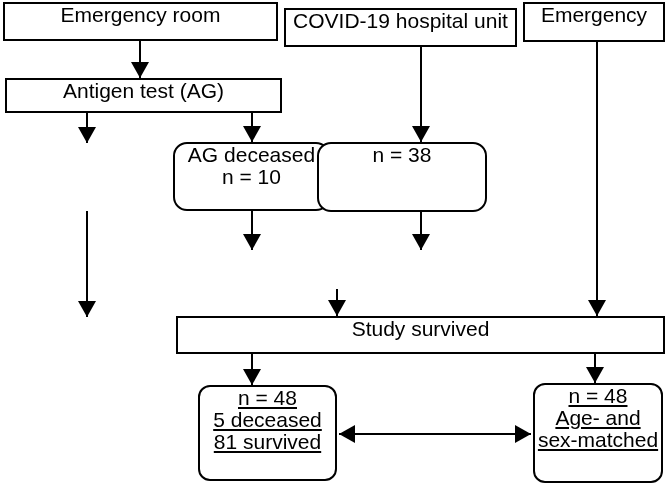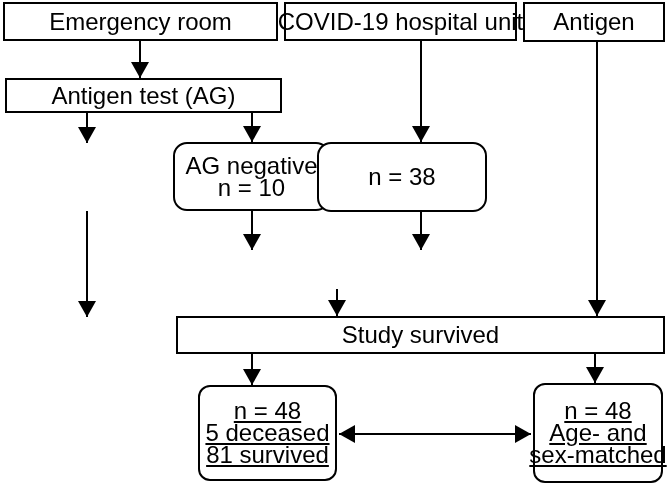--- a/index.html
+++ b/index.html
@@ -22,23 +22,22 @@
     top: 0;
   }
   .box {
     position: absolute;
     box-sizing: border-box;
     background: #ffffff;
     border: 2px solid #000000;
     display: flex;
     flex-direction: column;
     align-items: center;
-    justify-content: center;
     text-align: center;
-    font-size: 24px;
+    font-size: 21px;
     line-height: 22px;
     white-space: nowrap;
   }
   .round {
     border-radius: 14px;
   }
   .round-lg {
     border-radius: 12px;
     text-decoration: underline;
   }
@@ -69,35 +68,35 @@
     <line x1="597" y1="42" x2="597" y2="316" stroke="#000" stroke-width="2" marker-end="url(#mArrow)"></line>
     <line x1="252" y1="354" x2="252" y2="385" stroke="#000" stroke-width="2" marker-end="url(#mArrow)"></line>
     <line x1="595" y1="354" x2="595" y2="383" stroke="#000" stroke-width="2" marker-end="url(#mArrow)"></line>
     <line x1="339" y1="434" x2="531" y2="434" stroke="#000" stroke-width="2" marker-start="url(#mArrowRev)" marker-end="url(#mArrow)"></line>
   </svg>
 
   <div class="box" style="left:3px; top:2px; width:275px; height:39px;">
     <span>Emergency room</span>
   </div>
 
-  <div class="box" style="left:284px; top:2px; width:233px; height:39px;">
+  <div class="box" style="left:284px; top:8px; width:233px; height:39px;">
     <span>COVID-19 hospital unit</span>
   </div>
 
   <div class="box" style="left:523px; top:2px; width:142px; height:40px;">
-    <span>Antigen</span>
+    <span>Emergency</span>
   </div>
 
   <div class="box" style="left:5px; top:78px; width:277px; height:35px;">
     <span>Antigen test (AG)</span>
   </div>
 
 
   <div class="box round" style="left:173px; top:142px; width:157px; height:69px;">
-    <span>AG negative</span>
+    <span>AG deceased</span>
     <span>n = 10</span>
   </div>
 
   <div class="box round" style="left:317px; top:142px; width:170px; height:70px;">
     <span>n = 38</span>
   </div>
 
 
 
   <div class="box" style="left:176px; top:316px; width:489px; height:38px;">

